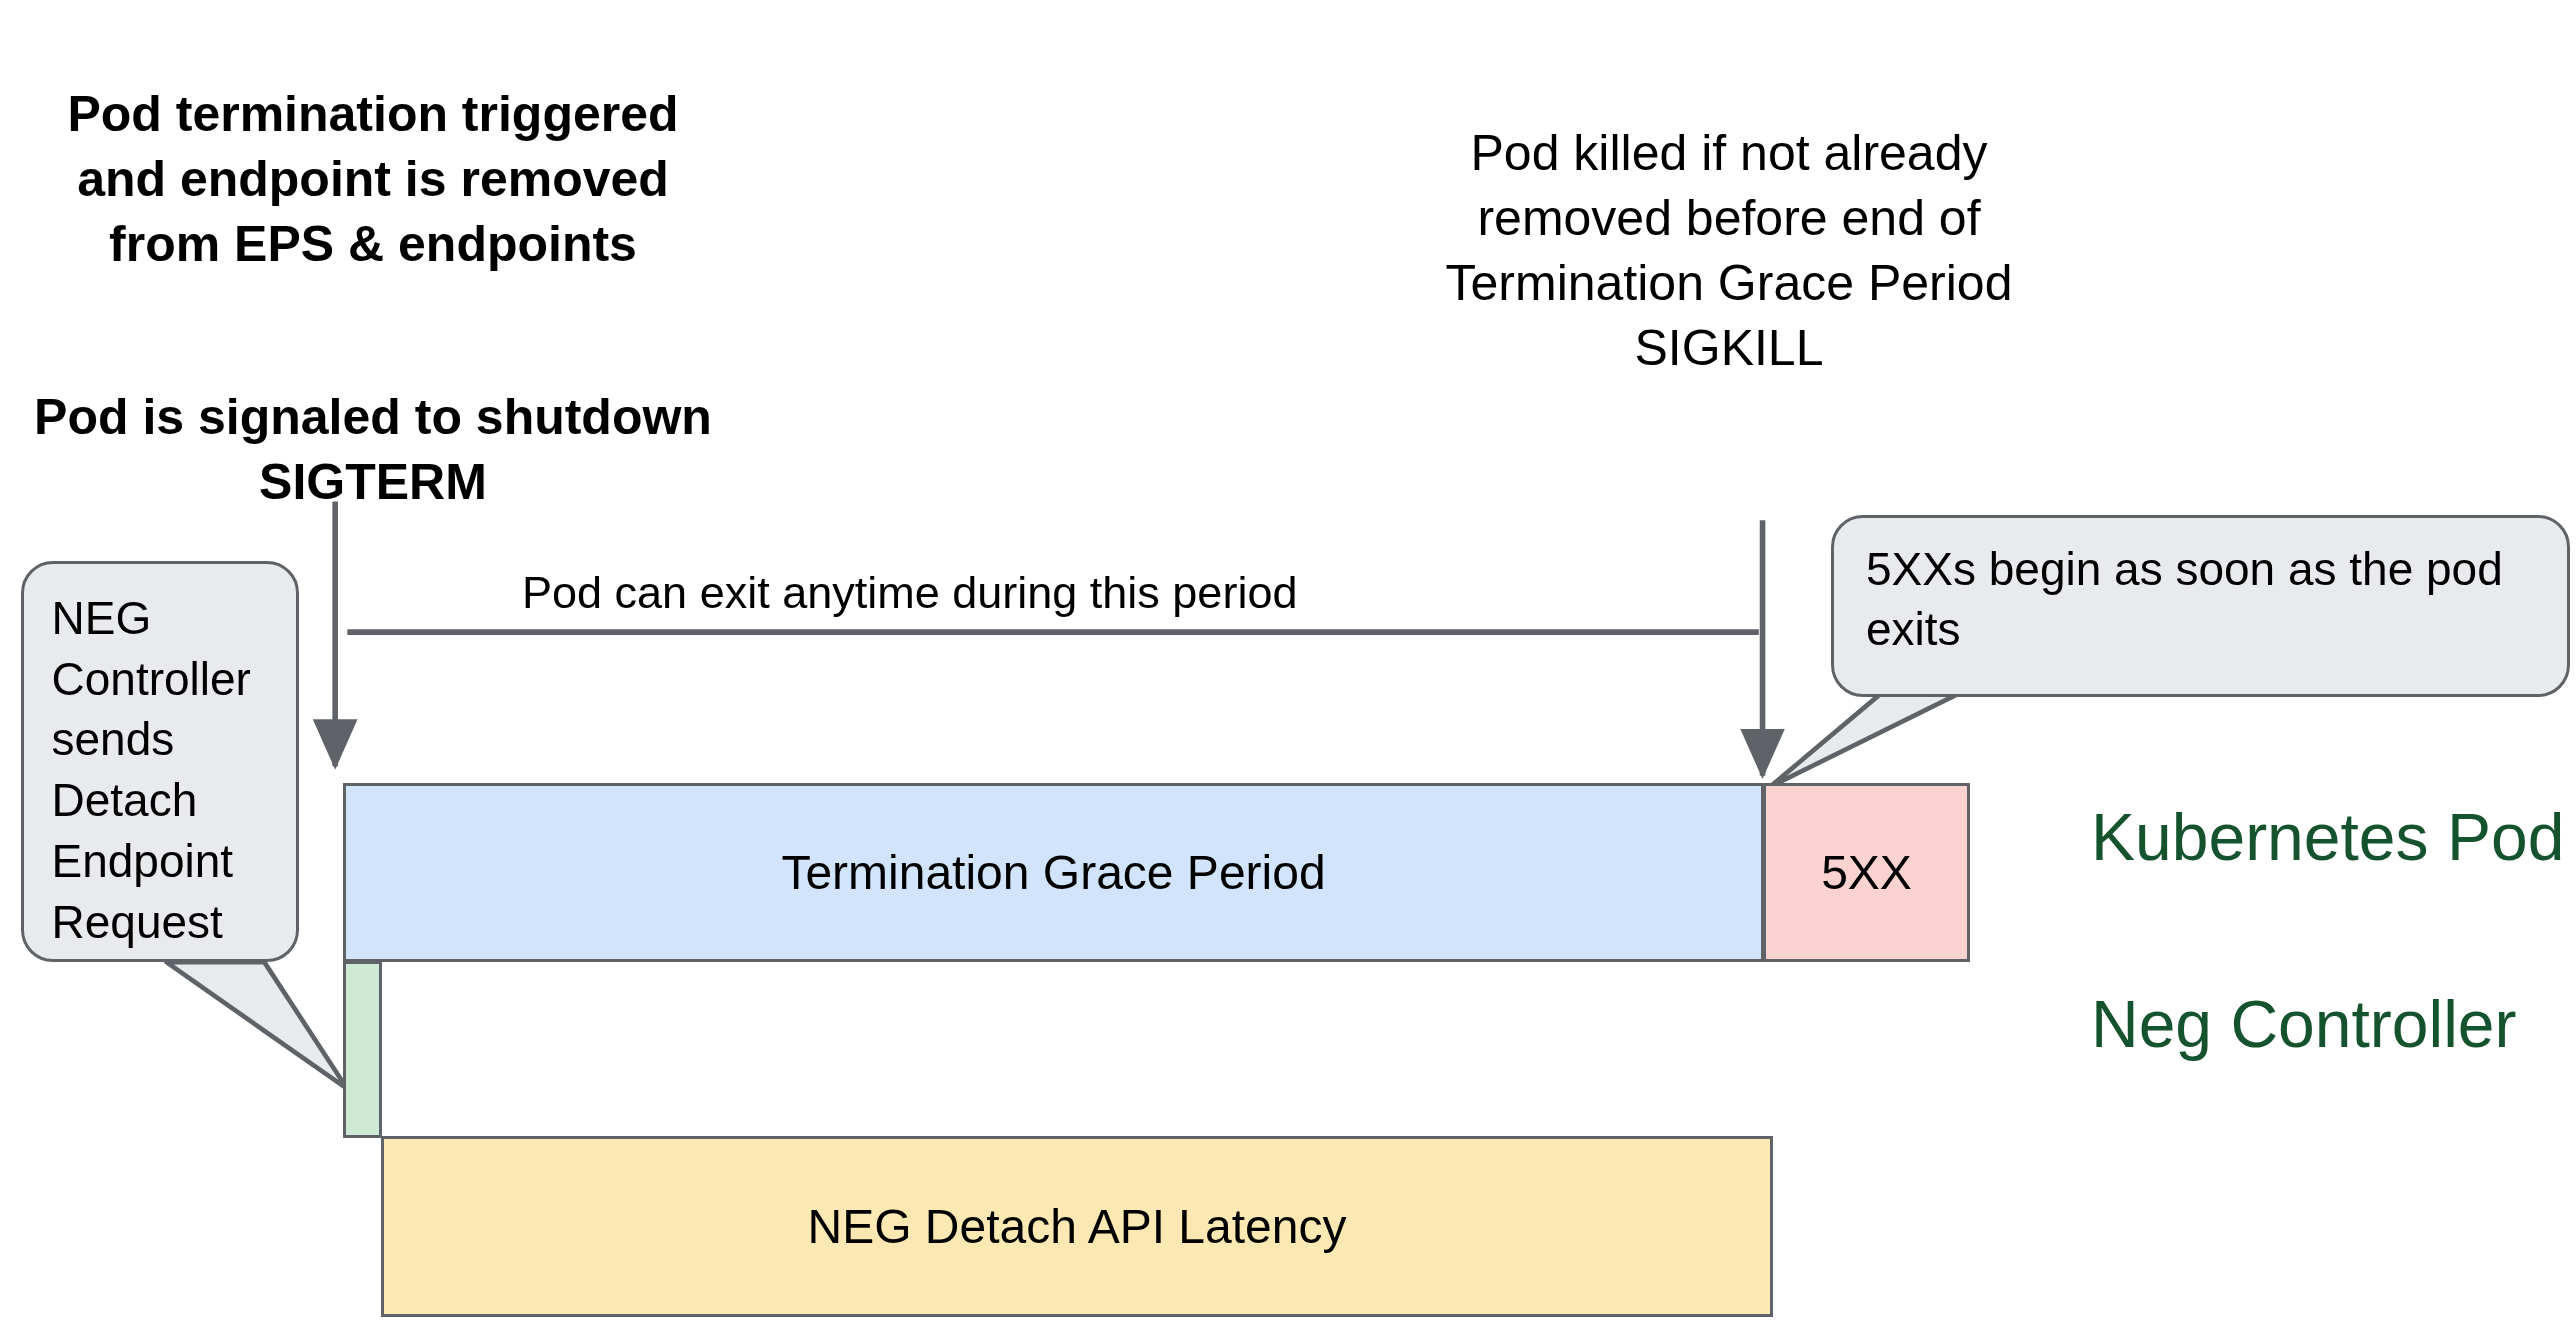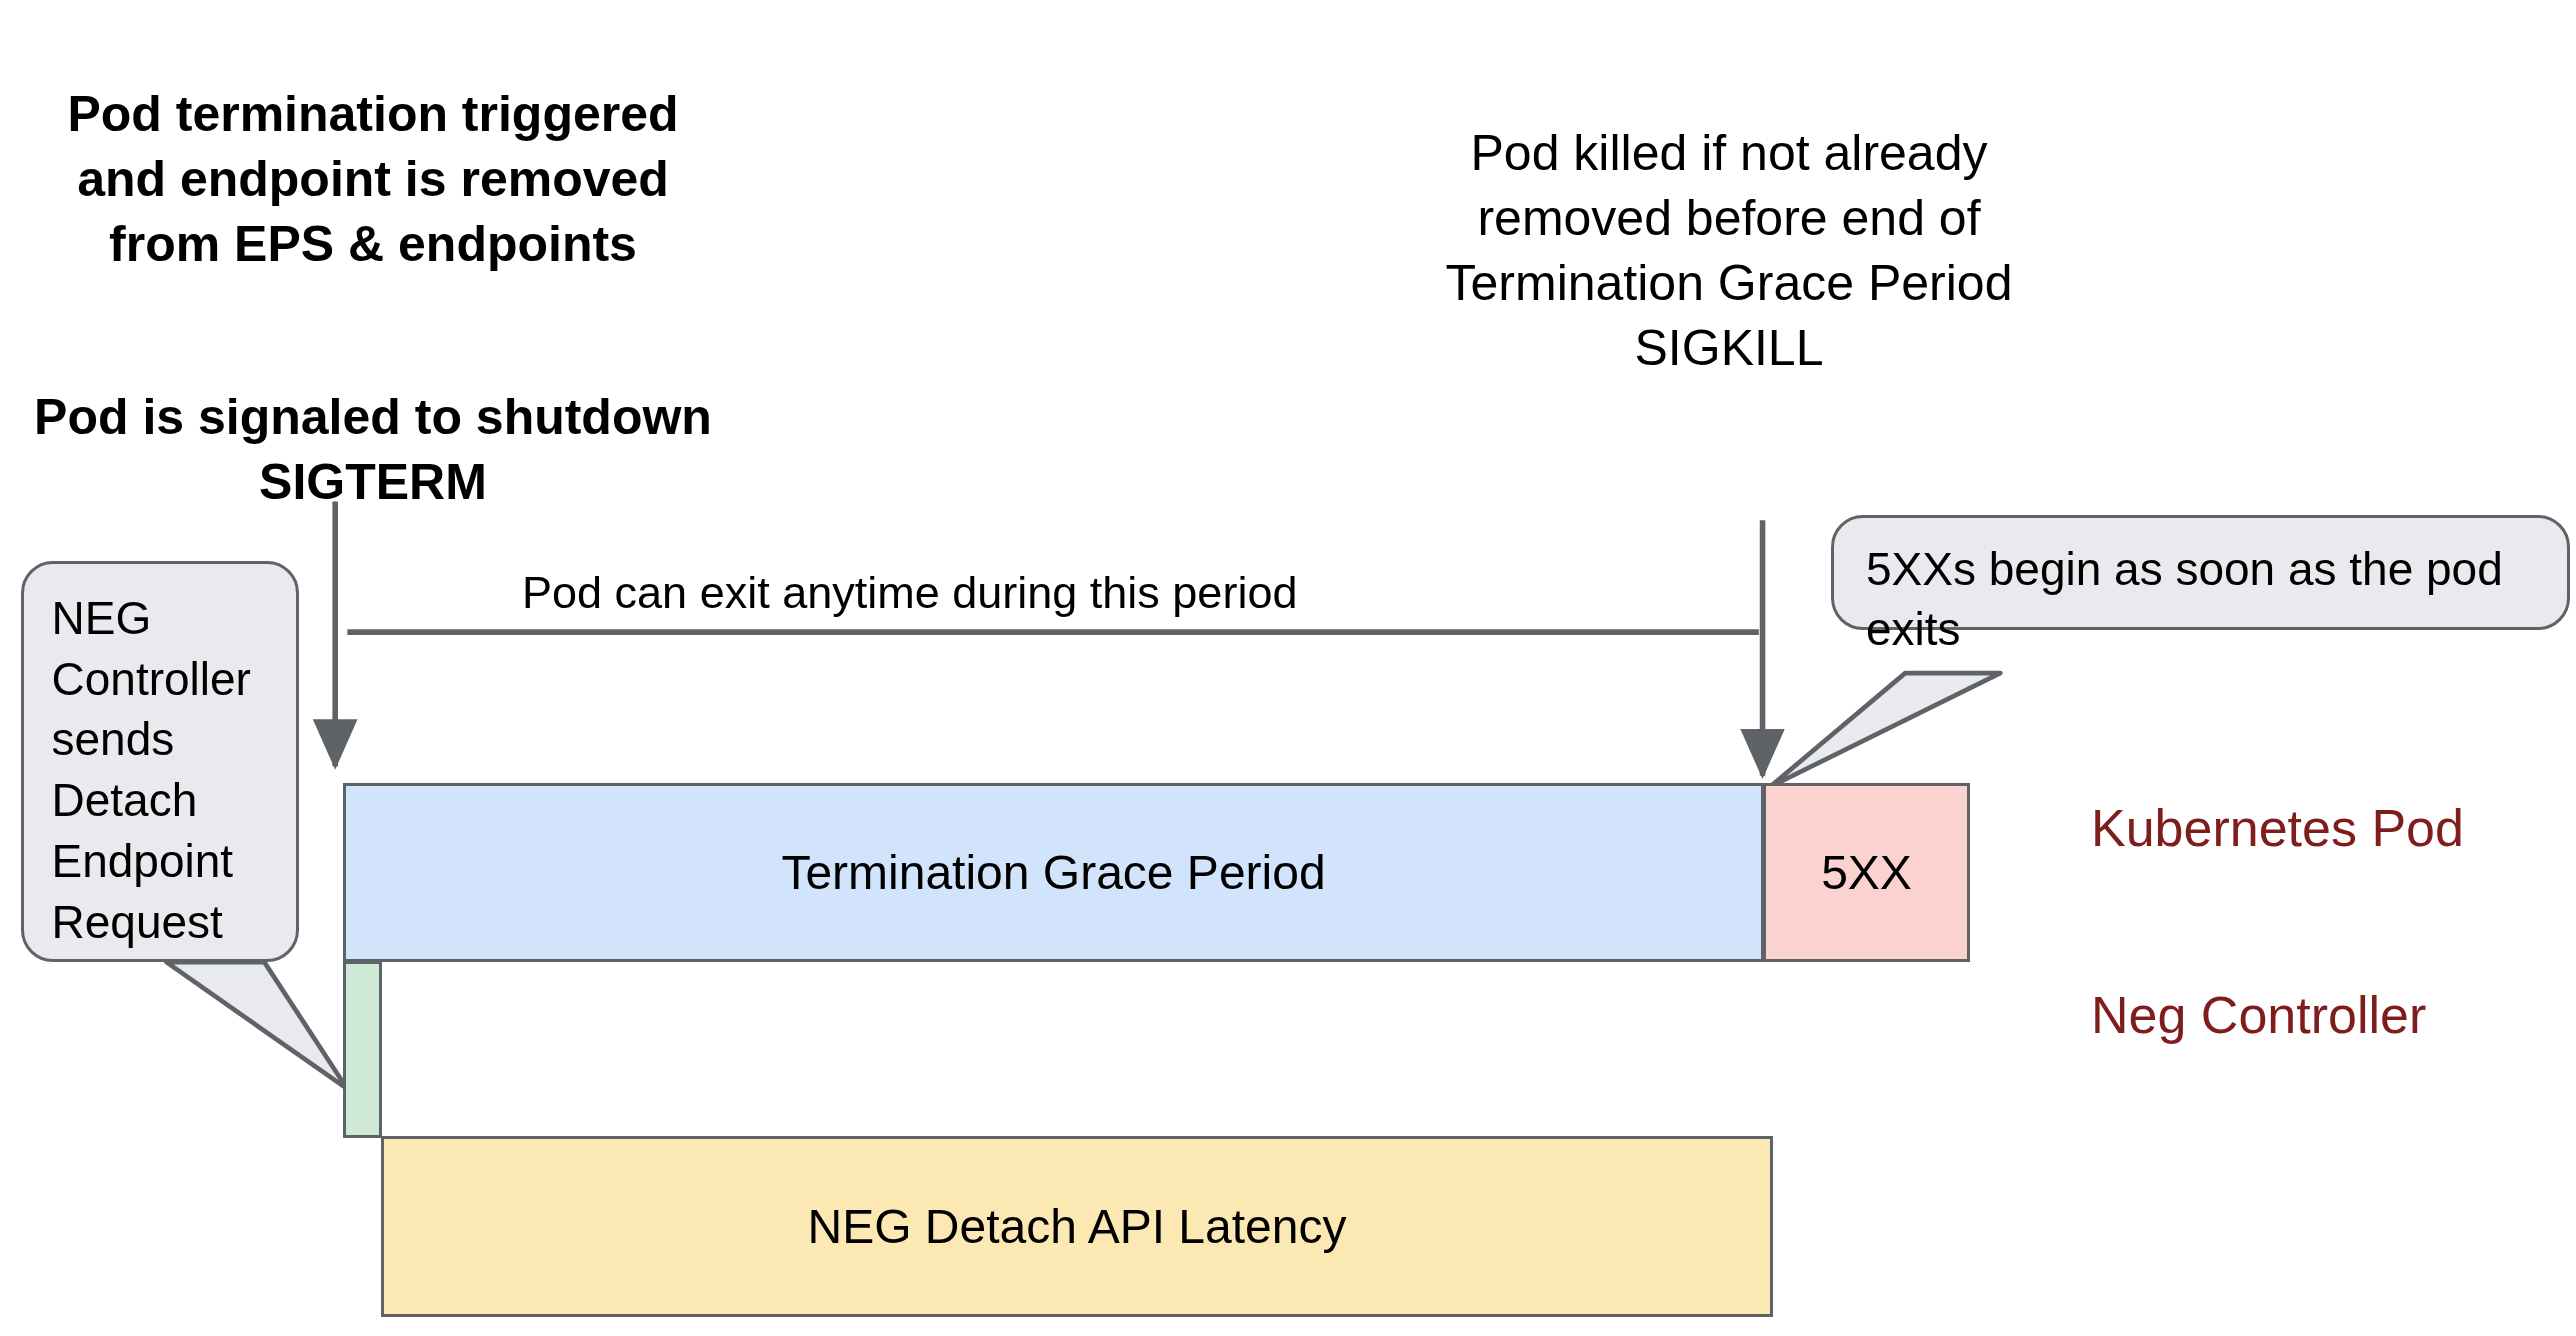--- a/index.html
+++ b/index.html
@@ -24,34 +24,34 @@
     font-size:48px;color:#000;
   }
   #bar-tgp{left:343px;top:783px;width:1421px;height:179px;background:#d2e3fc;}
   #bar-5xx{left:1763px;top:783px;width:207px;height:179px;background:#fad2cf;text-align:right;}
   #bar-neg{left:343px;top:961px;width:39px;height:177px;background:#ceead6;}
   #bar-api{left:381px;top:1136px;width:1392px;height:181px;background:#fce8b2;}
 
   .bar-label{pointer-events:none;}
 
   .rowlabel{
-    position:absolute;font-size:52px;color:#7f1d1d;line-height:1.22;
+    position:absolute;font-size:66px;color:#14532d;line-height:1.22;
   }
   #rowlabel-pod{left:2091px;top:797px;width:485px;}
   #rowlabel-neg{left:2091px;top:984px;width:485px;}
   #rowlabel-gce{left:2091px;top:1161px;width:485px;}
 
   .callout{
     position:absolute;box-sizing:border-box;
     background:#e8eaed;border:3.7px solid #5f6368;border-radius:32px;
     font-size:46px;line-height:1.32;color:#000;
     padding:24px 28px;
   }
   #callout-neg{left:20.5px;top:561px;width:278px;height:401px;}
-  #callout-5xx{left:1831px;top:515px;width:739px;height:115px;padding:20.5px 32px;}
+  #callout-5xx{left:1831px;top:515px;width:739px;height:182px;padding:20.5px 32px;}
 
   .period-text{
     position:absolute;font-size:45px;color:#000;
     left:522px;top:567px;width:1026px;
   }
 
   svg.overlay{position:absolute;left:0;top:0;width:2576px;height:1336px;overflow:visible;}
 </style>
 </head>
 <body>

